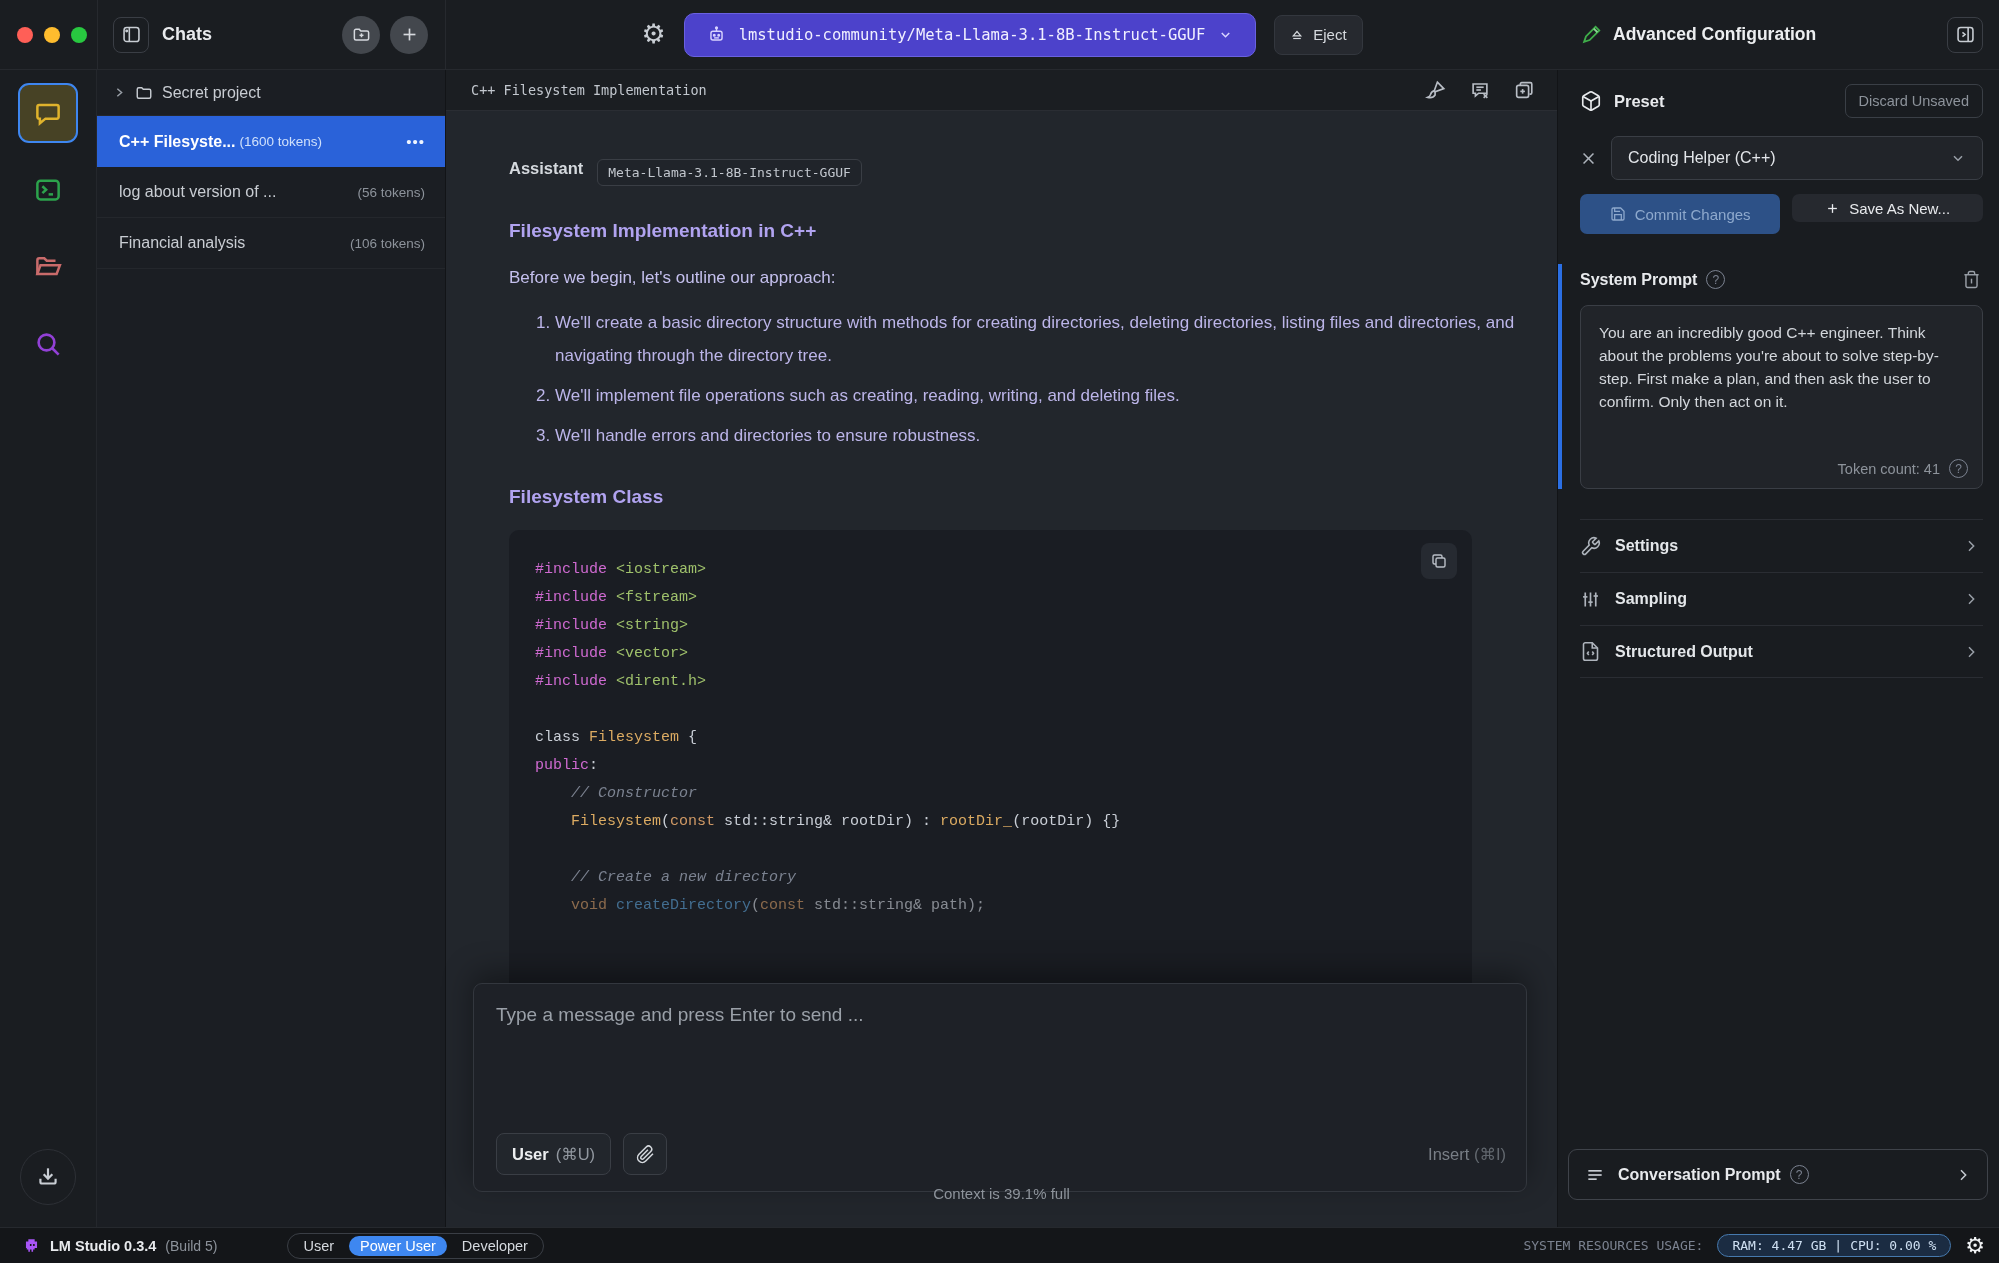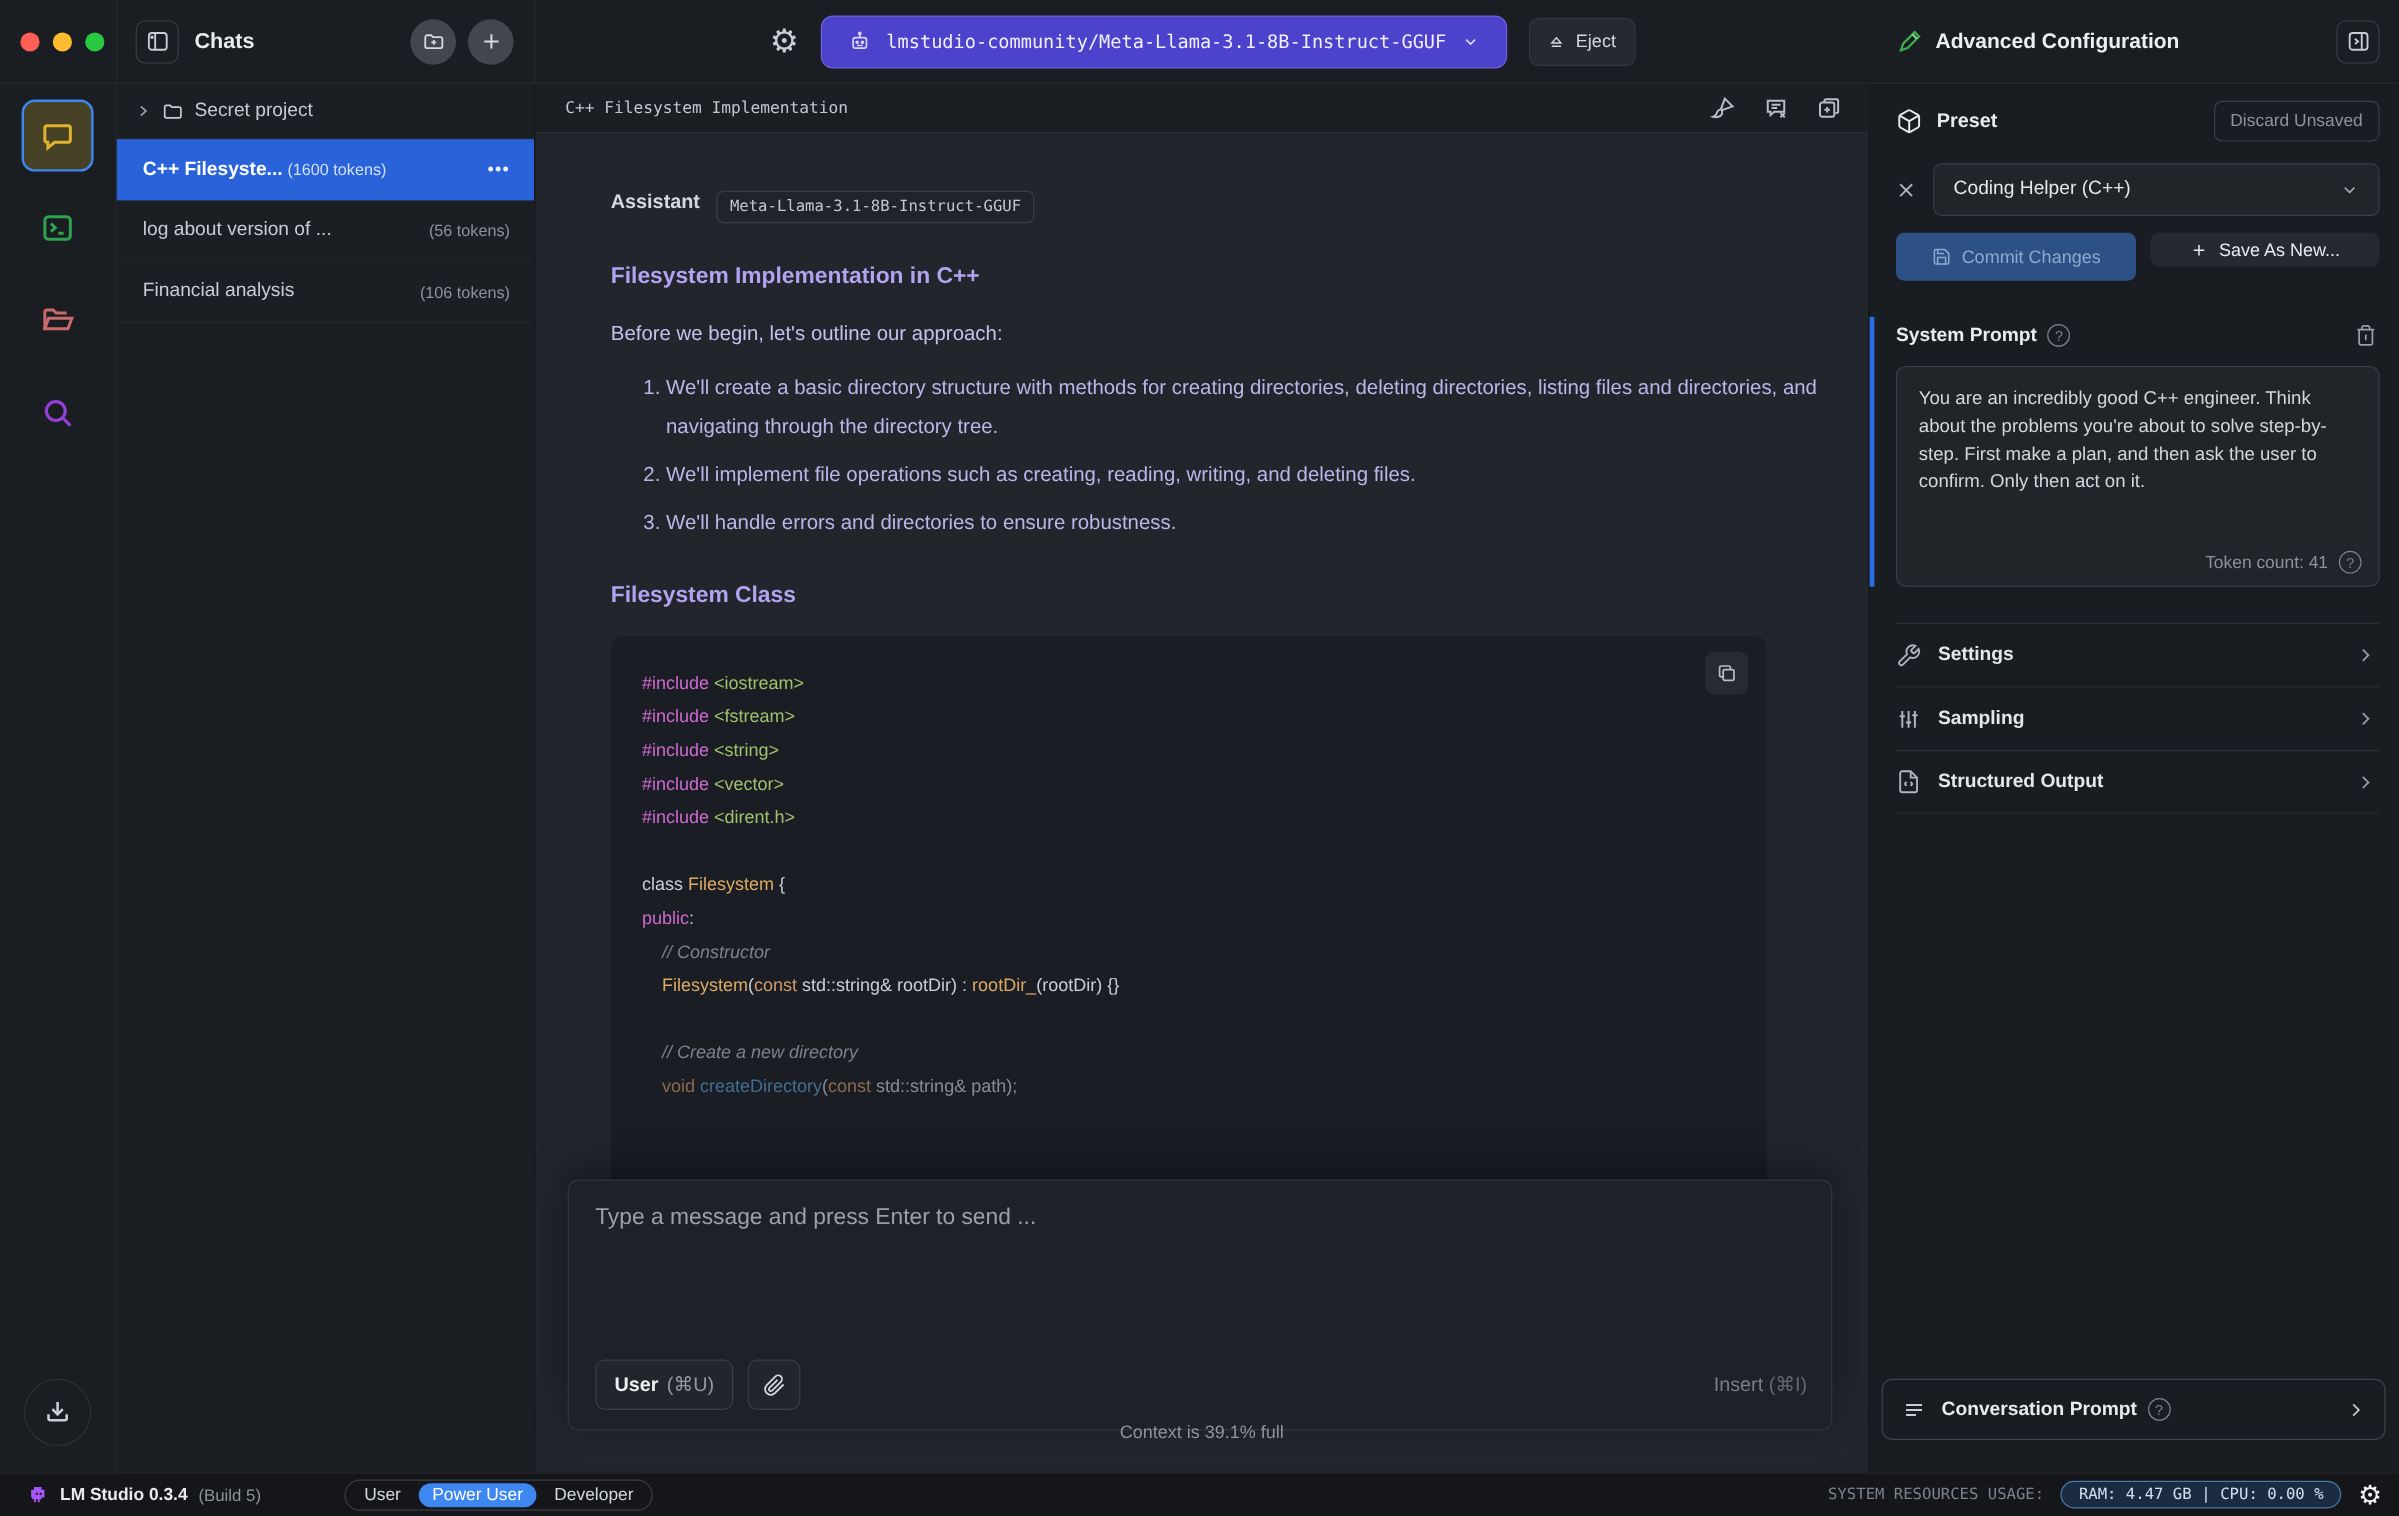--- a/index.html
+++ b/index.html
@@ -74,21 +74,21 @@
   .model-badge { font-family:"DejaVu Sans Mono", monospace; font-size:13px; color:#c2c7ce;
     border:1px solid #3a3e45; border-radius:6px; padding:5px 10px; background:#20242a; }
   .md h3 { color:#b1a3f0; font-size:19px; font-weight:bold; margin-top:34px; }
   .md p { color:#c5c0ee; font-size:17px; margin-top:26px; }
   .md ol { margin-top:18px; padding-left:46px; color:#bcb5e9; font-size:17px; }
   .md ol li { line-height:33px; margin-bottom:7px; }
   .codeblock { width:963px; margin-top:22px; background:#1a1d23; border-radius:10px;
     position:relative; height:530px; overflow:hidden; padding:26px 0 0 26px; }
   .copy-btn { position:absolute; top:13px; right:15px; width:36px; height:36px; border-radius:8px;
     background:#262a31; color:#b9bec6; display:flex; align-items:center; justify-content:center; }
-  .code-line { font-family:Liberation Sans, sans-serif; font-size:15px; line-height:28px;
+  .code-line { font-family:Liberation Mono, monospace; font-size:15px; line-height:28px;
     white-space:pre; color:#c9ced6; }
   .code-line.dim { opacity:.62; }
   .t-pp{color:#cf6ad1;} .t-inc{color:#9fc16b;} .t-type{color:#dcab62;}
   .t-kw2{color:#d19a66;} .t-cmt{color:#7b8290; font-style:italic;}
   .t-fn{color:#5b9fd4;} .t-pl{color:#c9ced6;}
 
   .composer { position:absolute; left:27px; width:1054px; top:913px; height:209px;
     background:#1e2127; border:1px solid #33373e; border-radius:9px; z-index:5;
     box-shadow:0 -10px 30px rgba(0,0,0,.38); padding:20px 20px 16px 22px;
     display:flex; flex-direction:column; }

